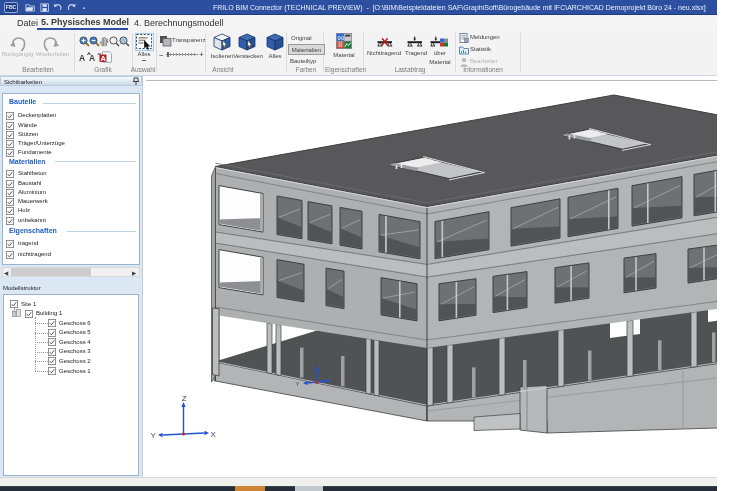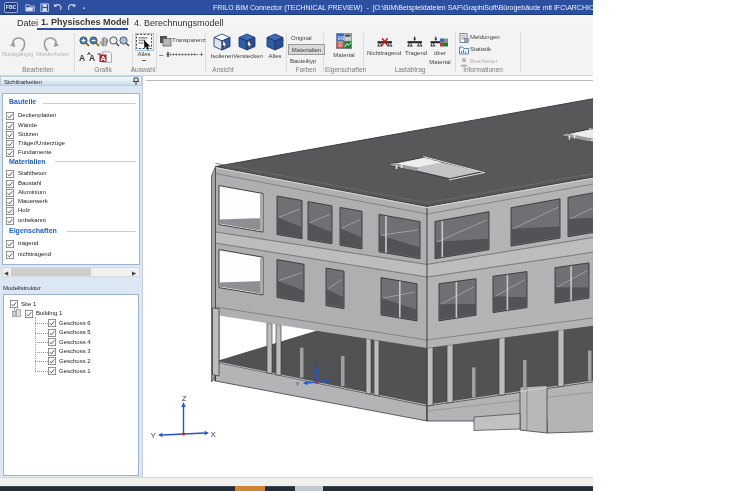--- a/index.html
+++ b/index.html
@@ -1,15 +1,15 @@
 <!DOCTYPE html>
 <html><head><meta charset="utf-8"><style>
 *{margin:0;padding:0;box-sizing:border-box;}
 body{font-family:"Liberation Sans",sans-serif;}
-#app{position:relative;width:593px;height:491px;overflow:hidden;background:#fff;}
+#app{position:relative;width:717px;height:491px;overflow:hidden;background:#fff;}
 #app div>svg{display:block;}
 .abs{position:absolute;}
 .titlebar{left:0;top:0;width:735px;height:15px;background:#2c4fa0;border-bottom:1px solid #1e3c7c;}
 .menubar{left:0;top:15px;width:735px;height:15px;background:#f5f5f6;}
 .ribbon{left:0;top:30px;width:735px;height:46px;background:#f3f3f4;border-bottom:1px solid #ccd6e4;}
 .gdiv{position:absolute;top:33px;height:39px;width:1px;background:#dcdcdc;}
 .glabel{position:absolute;top:66px;font-size:6.5px;color:#7a7a7a;text-align:center;white-space:nowrap;}
 .btnlabel{position:absolute;font-size:6px;color:#3f3f3f;text-align:center;white-space:nowrap;}
 .side{left:0;top:76px;width:143px;height:407px;background:#dce7f4;}
 .panel{position:absolute;background:#fff;border:1px solid #9bb3cf;}
@@ -42,21 +42,21 @@
     <div class="abs" style="left:67px;top:3px;transform:scale(0.85);transform-origin:top left;">
       <svg width="11" height="10" viewBox="0 0 11 10" style="">
         <path d="M2.5,8 A3.5,3.5 0 1 1 8.5,3.4" fill="none" stroke="#c9d4ea" stroke-width="1.3"></path>
         <path d="M10,1 L9.5,5 L5.7,3.4 Z" fill="#c9d4ea"></path>
       </svg>
     </div>
     <div class="abs" style="left:83px;top:5px;width:4px;height:4px;color:#c9d4ea;font-size:6px;">▪</div>
     <div class="abs" style="left:213px;top:3.5px;font-size:7px;color:#eef2fa;white-space:nowrap;">FRILO BIM Connector (TECHNICAL PREVIEW)&nbsp;&nbsp;-&nbsp;&nbsp;[O:\BIM\Beispieldateien SAF\GraphiSoft\Bürogebäude mit IFC\ARCHICAD Demoprojekt Büro 24 - neu.xlsx]</div>
     <div class="abs menubar"></div>
     <div class="abs" style="left:17px;top:17.5px;font-size:9px;color:#333;">Datei</div>
-    <div class="abs" style="left:41px;top:17px;font-size:9px;font-weight:bold;color:#3a3a3a;">1. Physisches Model</div>
+    <div class="abs" style="left:41px;top:17px;font-size:9px;font-weight:bold;color:#3a3a3a;">5. Physisches Model</div>
     <div class="abs" style="left:37px;top:28px;width:91px;height:1.6px;background:#2b4e9e;"></div>
     <div class="abs" style="left:134px;top:17.5px;font-size:9px;color:#333;">4. Berechnungsmodell</div>
     <div class="abs ribbon"></div>
     <div class="gdiv" style="left:74px;"></div>
     <div class="gdiv" style="left:132px;"></div>
     <div class="gdiv" style="left:156px;"></div>
     <div class="gdiv" style="left:205px;"></div>
     <div class="gdiv" style="left:286px;"></div>
     <div class="gdiv" style="left:323px;"></div>
     <div class="gdiv" style="left:363px;"></div>

